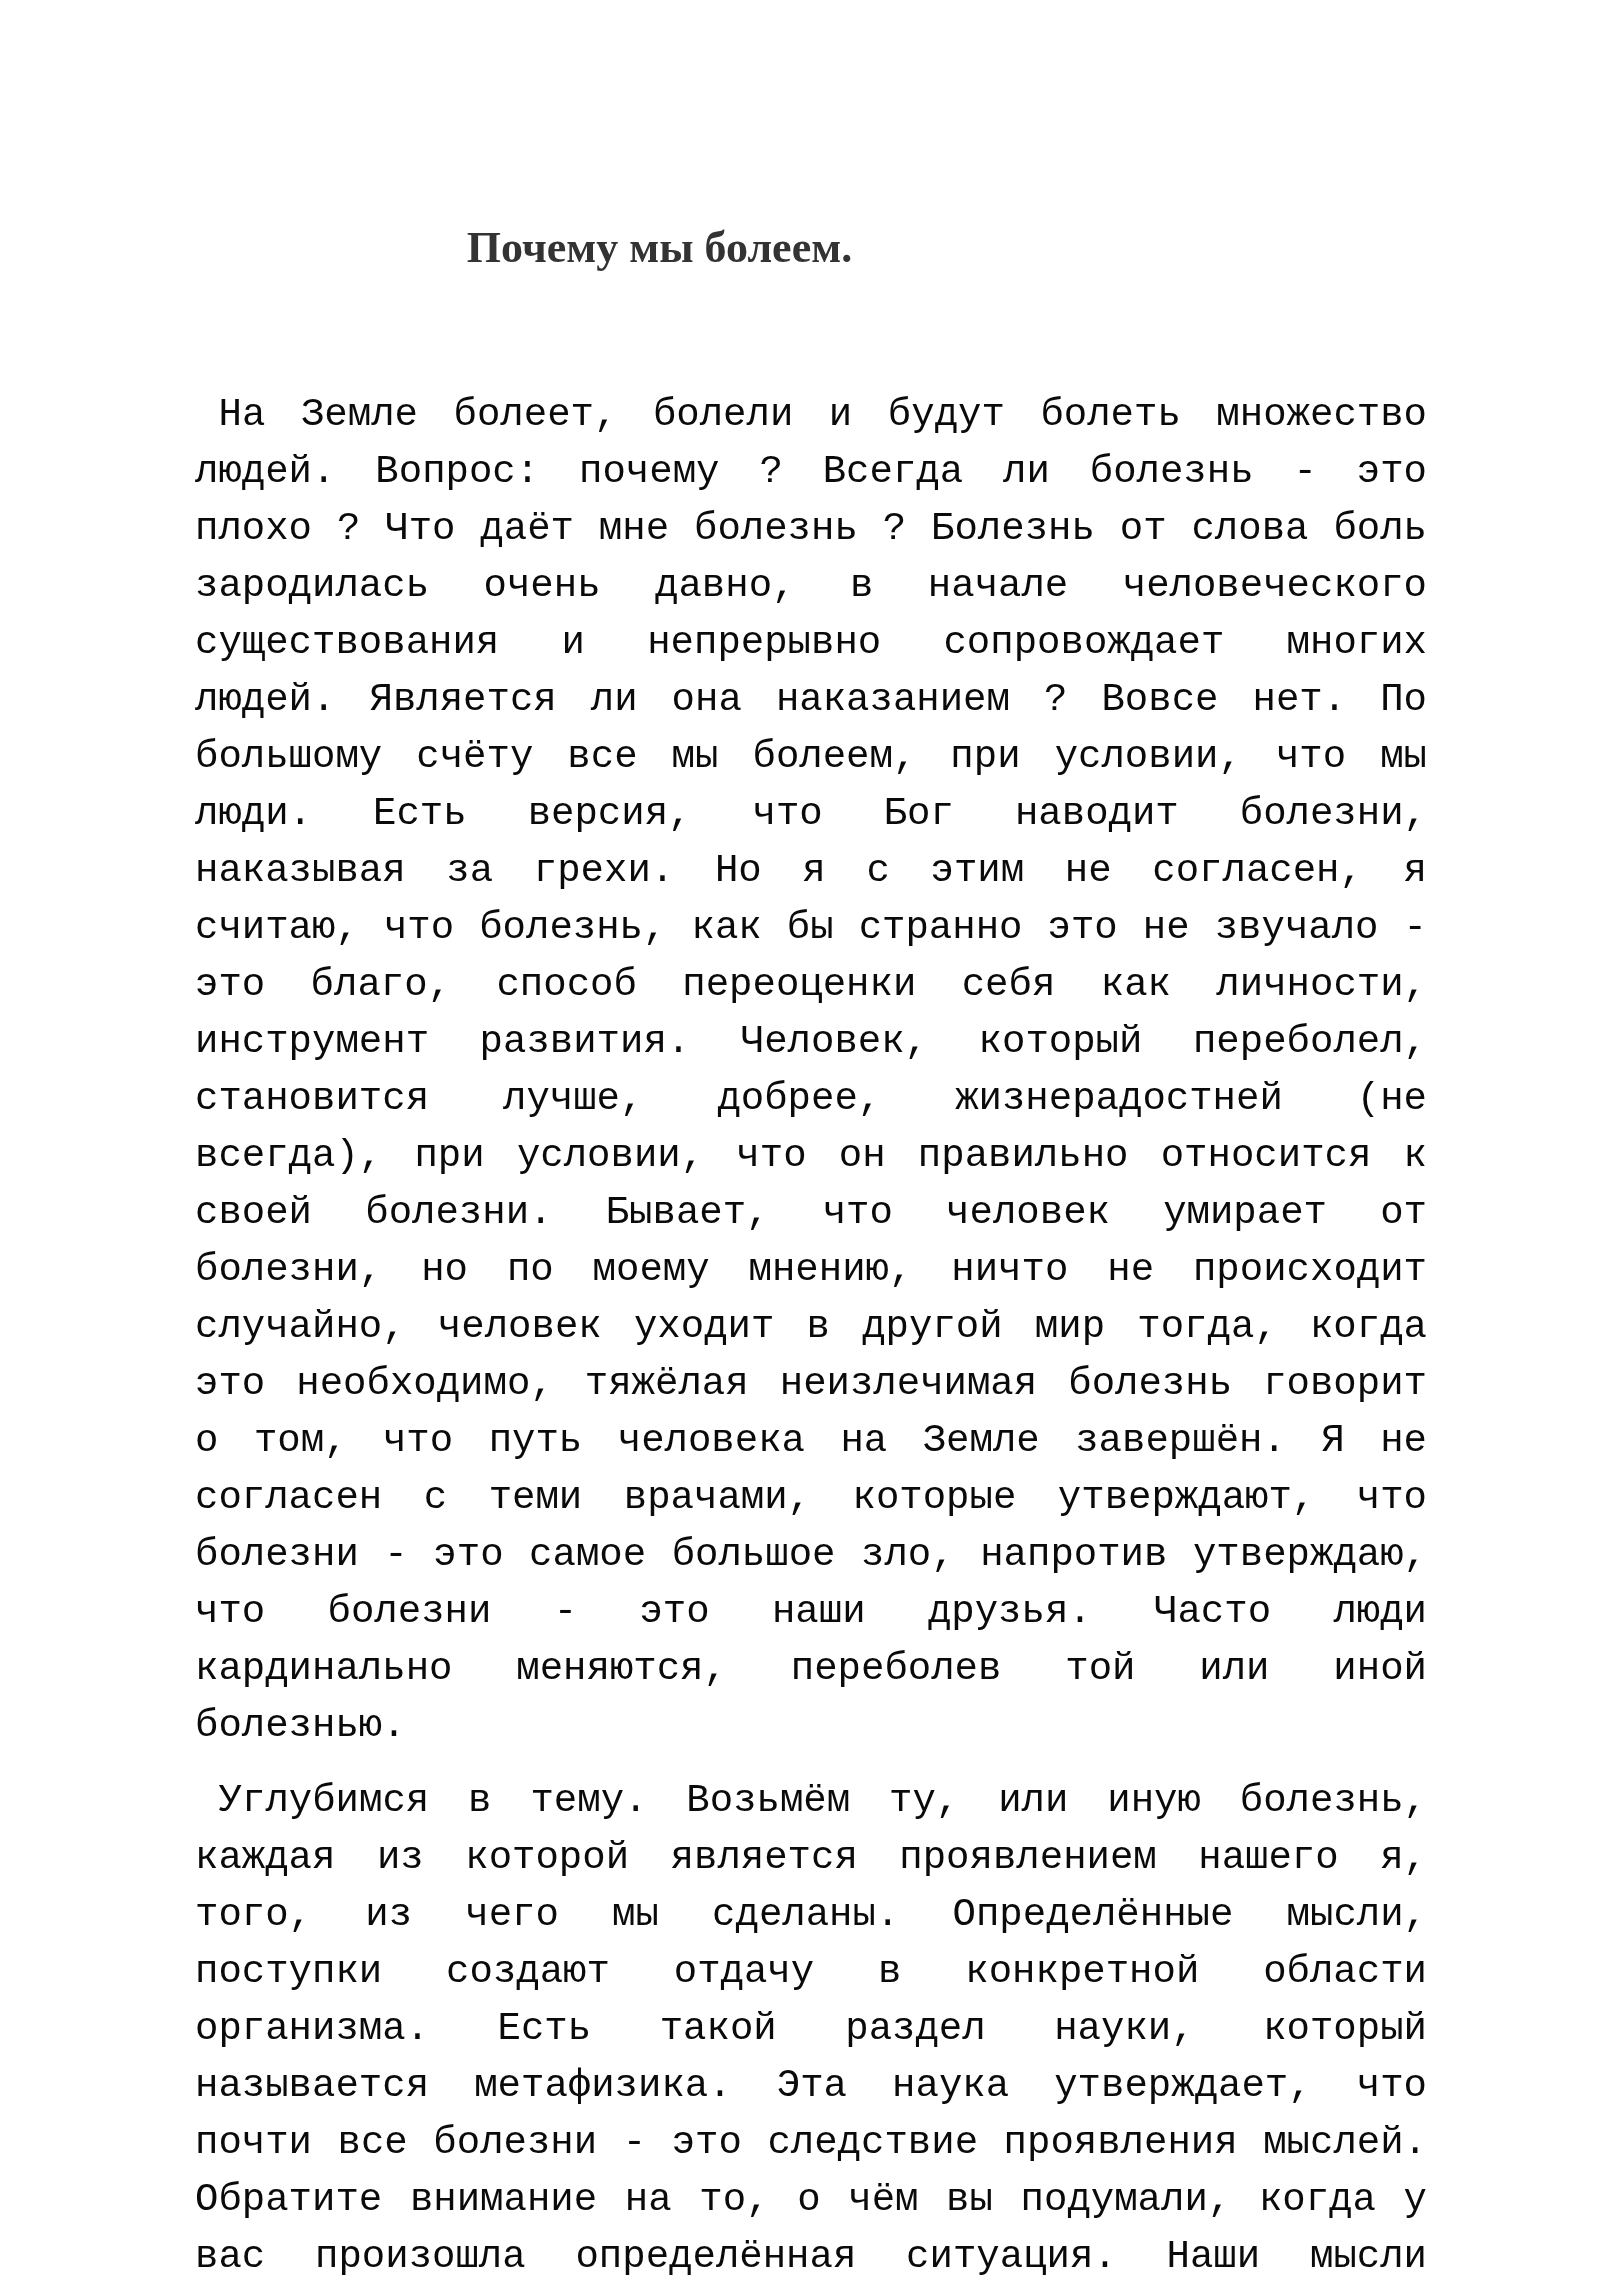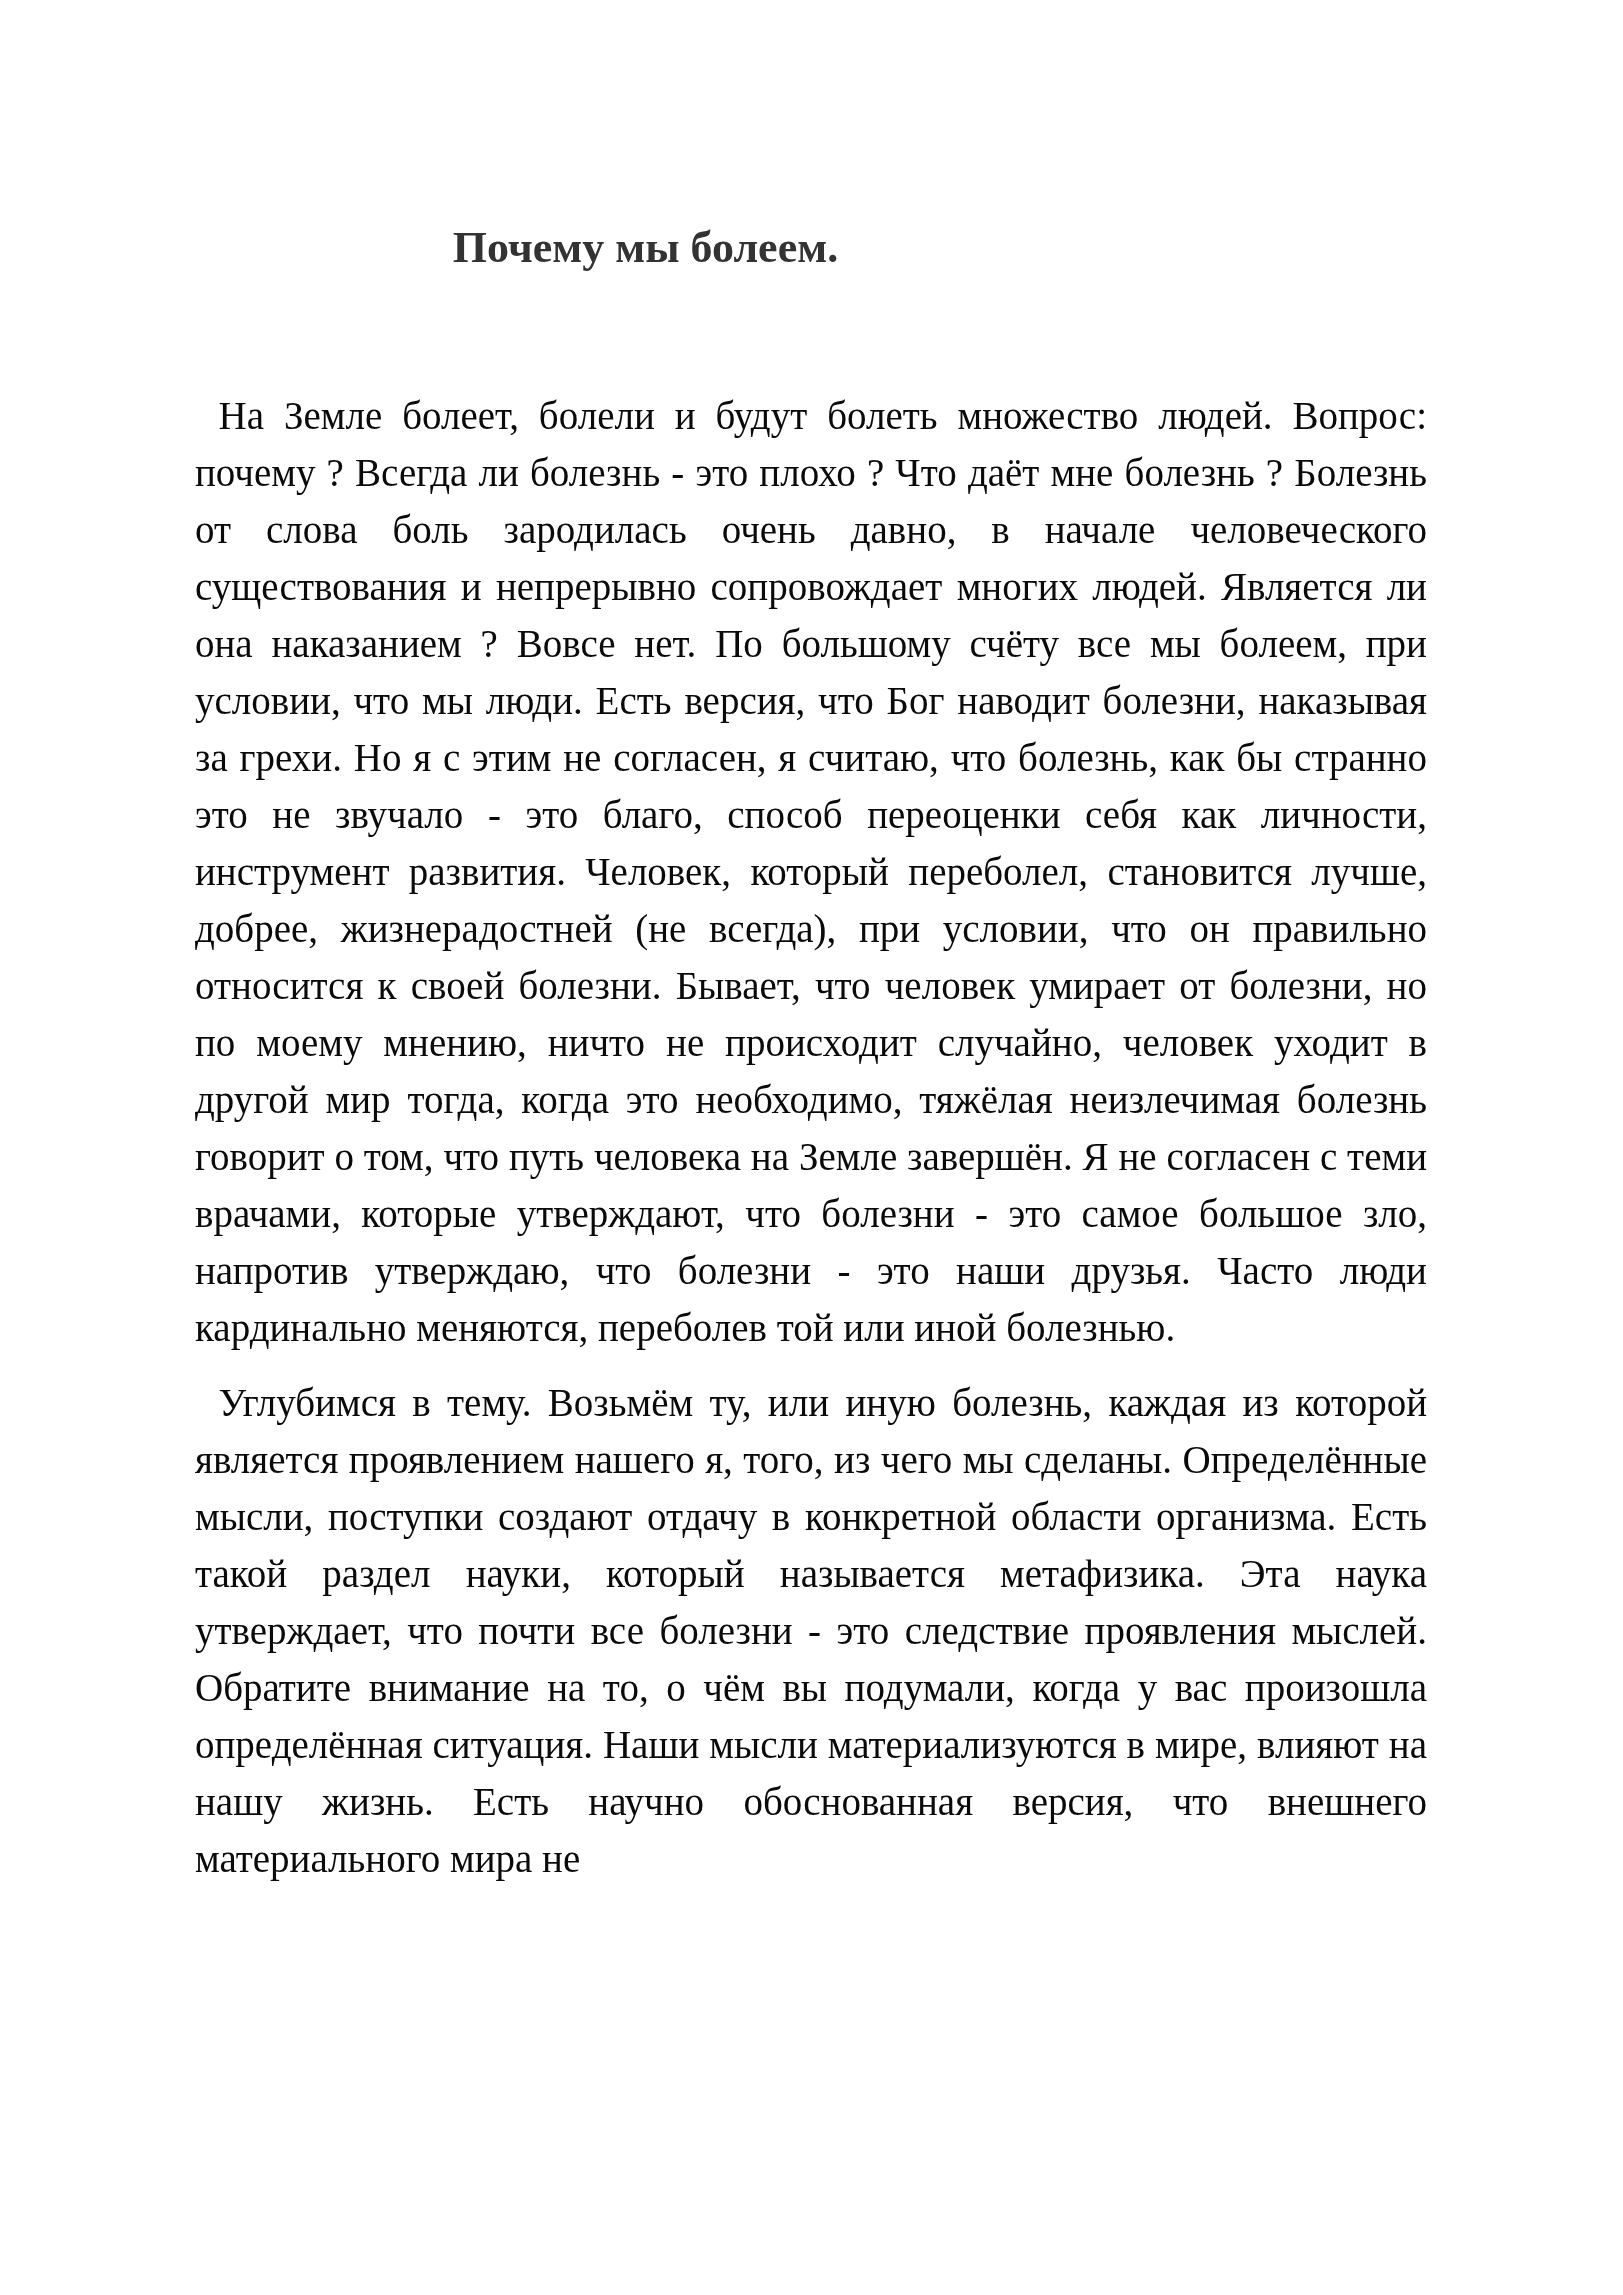--- a/index.html
+++ b/index.html
@@ -14,21 +14,21 @@
     width: 1623px;
     height: 2295px;
     background: #ffffff;
     overflow: hidden;
     box-sizing: border-box;
   }
 
   
   .doc-title {
     position: absolute;
-    left: 4px;
+    left: 18px;
     top: 191px;
     width: 1283px;
     text-align: center;
     font-family: "Liberation Serif", "DejaVu Serif", serif;
     font-weight: 700;
     font-size: 44px;
     line-height: 56px;
     color: #333333;
     letter-spacing: 0px;
     white-space: nowrap;
@@ -48,20 +48,21 @@
     text-justify: inter-word;
     -webkit-hyphens: none;
     hyphens: none;
   }
 
   .paragraph {
     margin: 0;
     text-indent: 23.6px;
     text-align: justify;
     text-align-last: left;
+    font-family: Liberation Mono, monospace;
   }
 
   .paragraph + .paragraph {
     margin-top: 18px;
   }
 </style>
 </head>
 <body>
 
 <div class="page">

